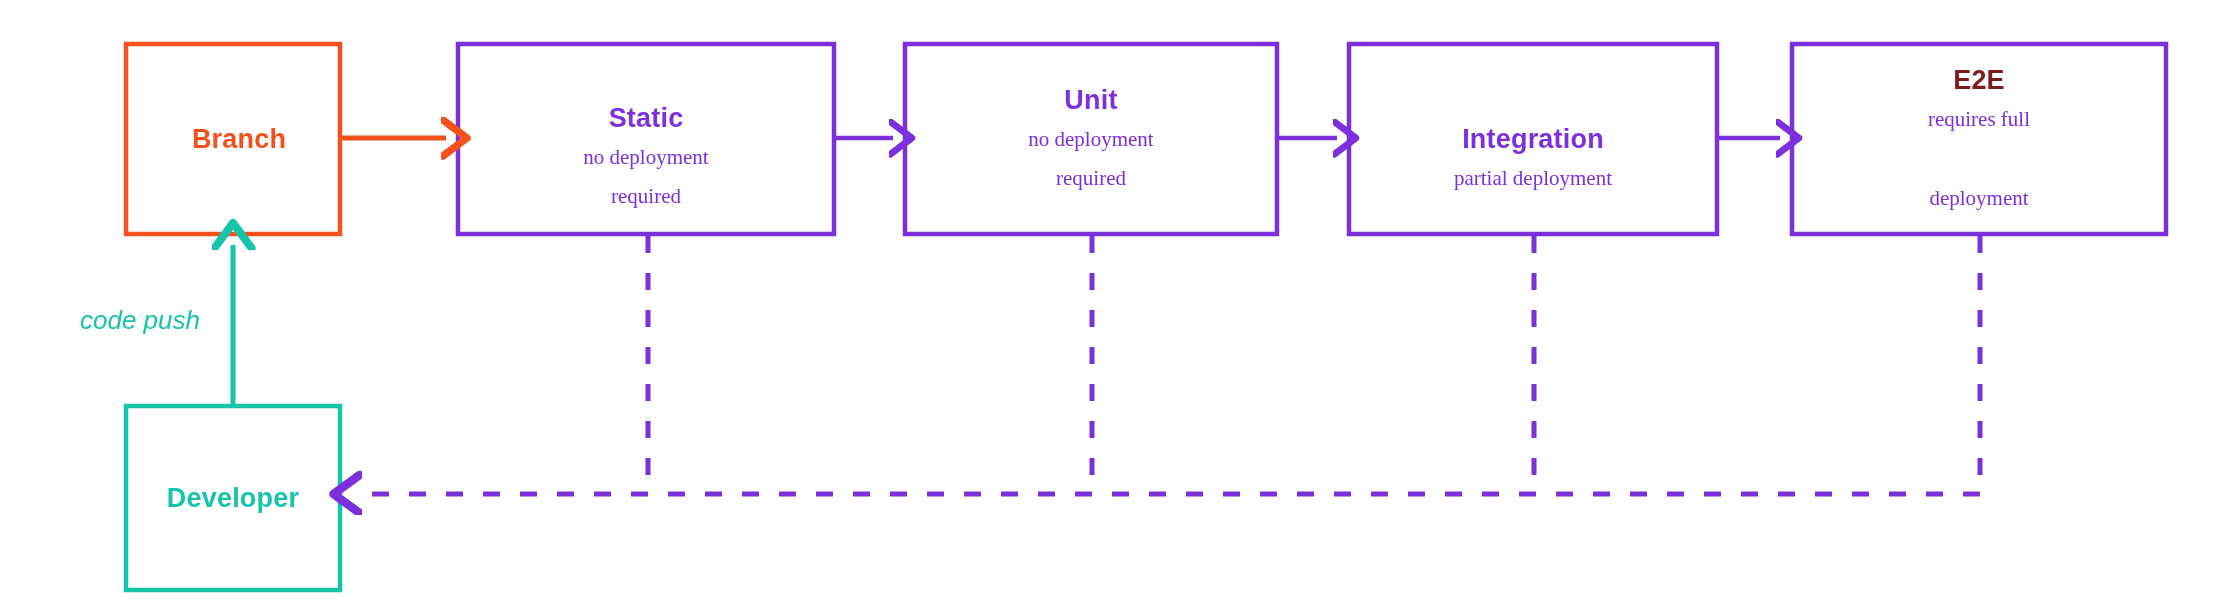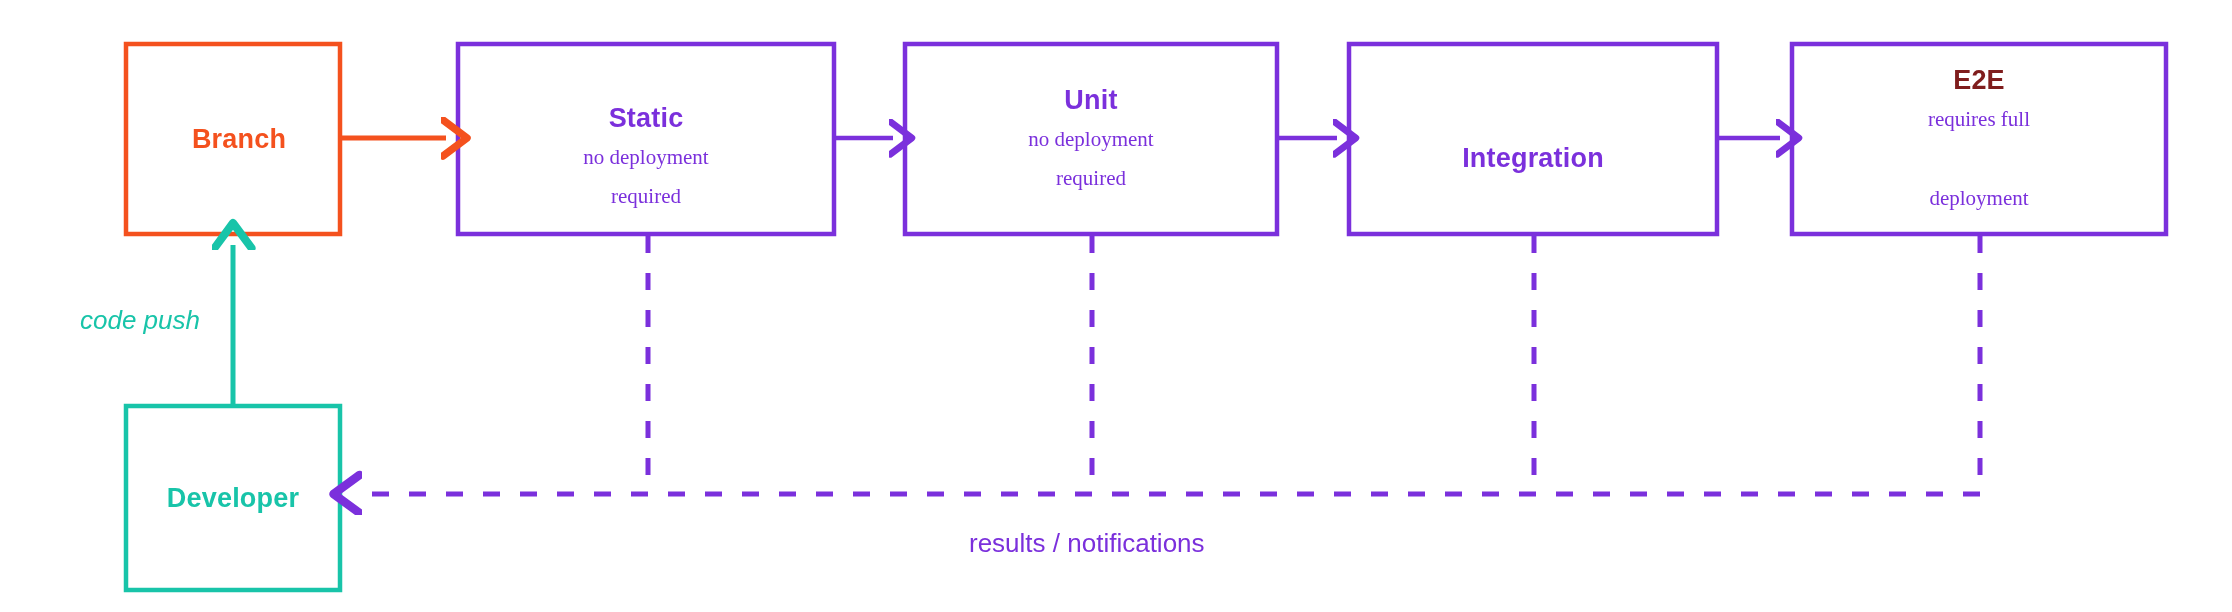--- a/index.html
+++ b/index.html
@@ -107,29 +107,29 @@
   </div>
 
   <div class="node-box" style="left:903px; top:42px; width:376px; height:194px;">
     <div class="node-title" style="color:#7b30dc;">Unit</div>
     <div class="node-sub" style="color:#7b30dc;">no deployment</div>
     <div class="node-sub" style="color:#7b30dc;">required</div>
   </div>
 
   <div class="node-box" style="left:1347px; top:42px; width:372px; height:232px;">
     <div class="node-title" style="color:#7b30dc;">Integration</div>
+    <div class="node-sub" style="color:#7b30dc;">partial deployment</div>
   </div>
 
   <div class="node-box" style="left:1790px; top:42px; width:378px; height:194px;">
     <div class="node-title" style="color:#7f1d1d;">E2E</div>
     <div class="node-sub" style="color:#7b30dc;">requires full</div>
     <div class="node-sub" style="color:#7b30dc;margin-top:40px;">deployment</div>
   </div>
 
   <div class="node-box" style="left:124px; top:404px; width:218px; height:188px;">
     <div class="node-title" style="color:#18c4a9;">Developer</div>
   </div>
 
   <div class="edge-label" style="left:80px; top:305px; color:#18c4a9;font-style:italic;">code push</div>
 
-  <div class="edge-label" style="left:969px; top:528px; color:#7b30dc;">results / notifications</div>
 
 </div>
 
 </body></html>

